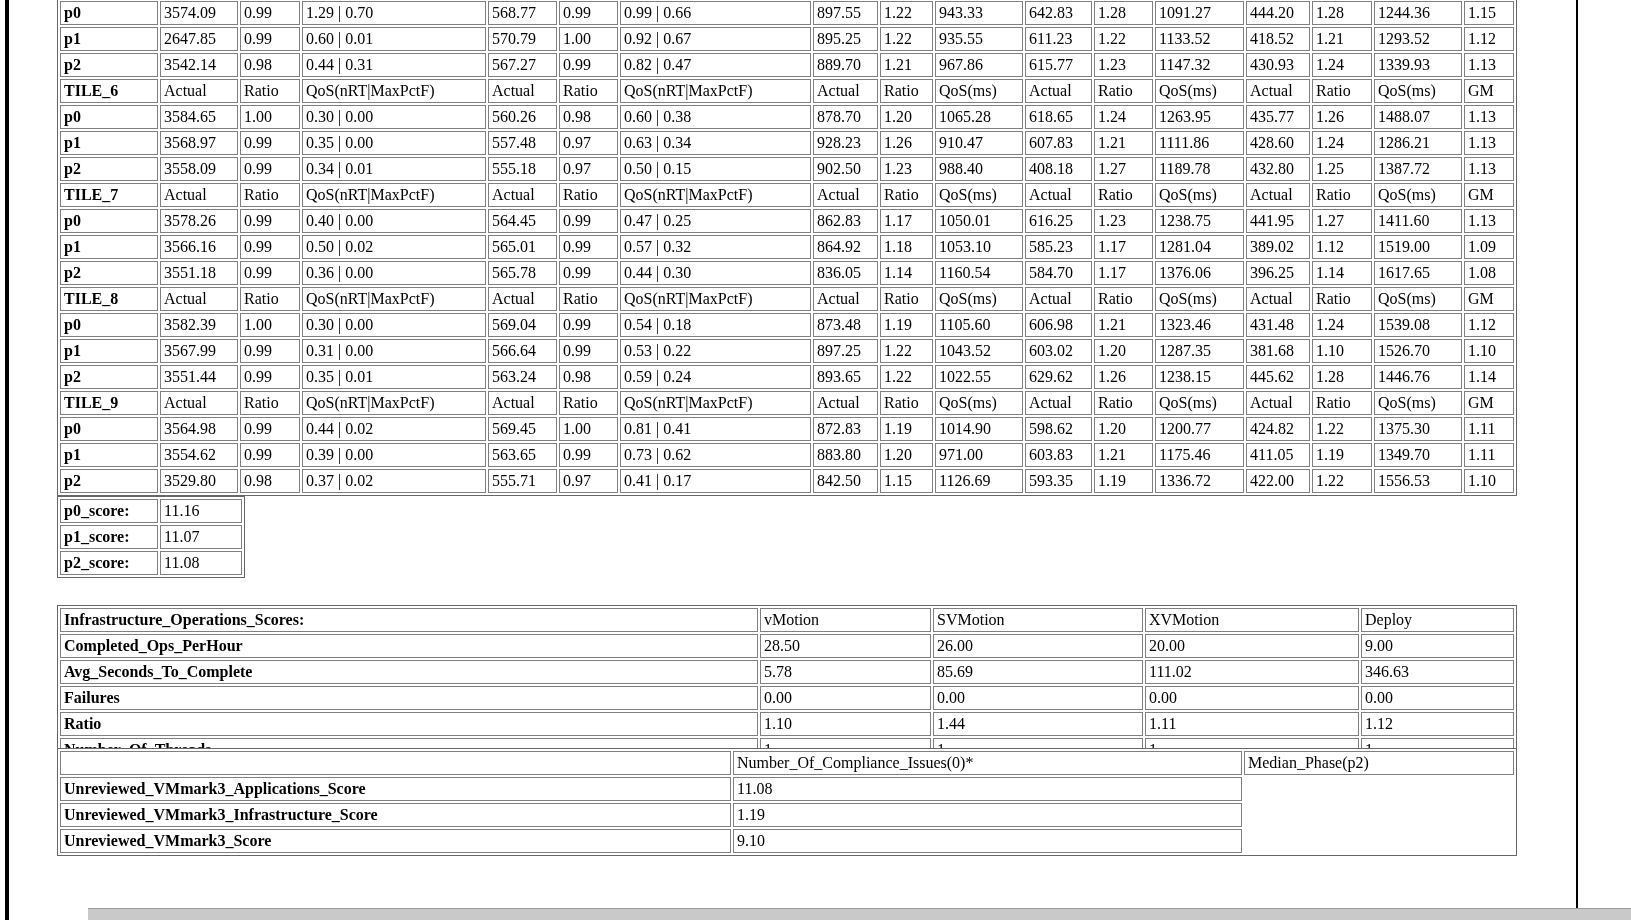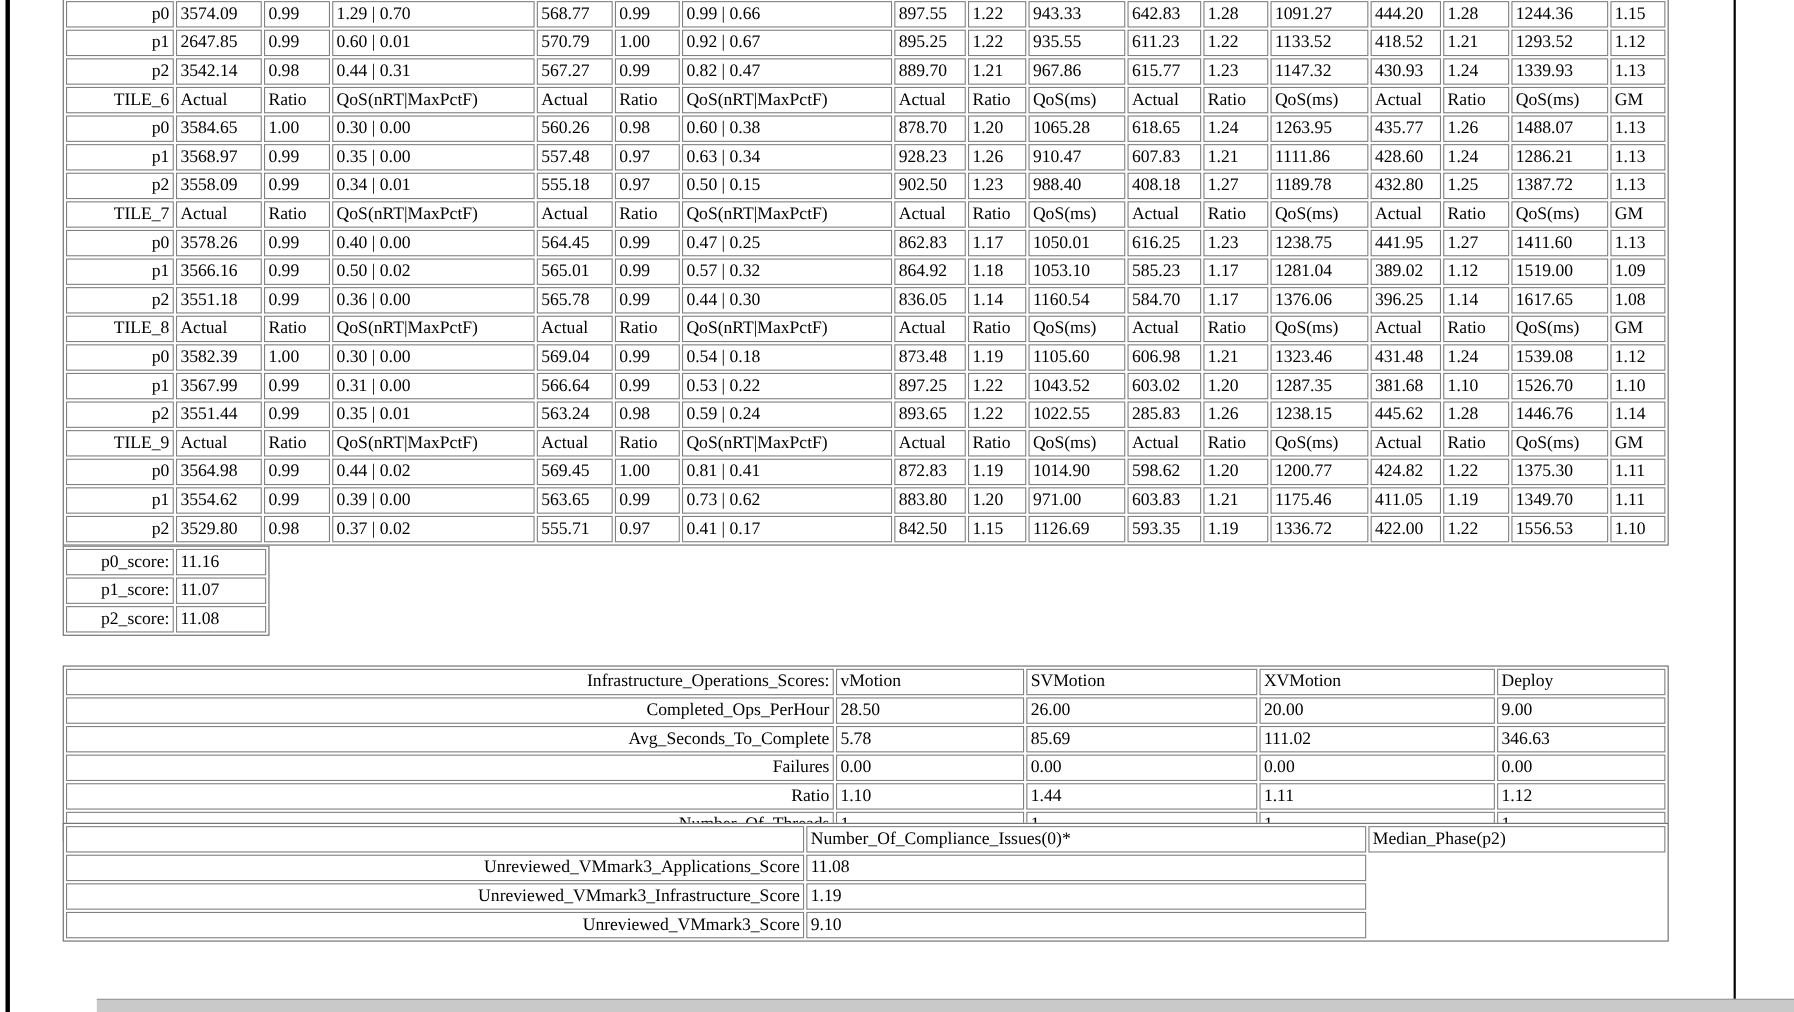--- a/index.html
+++ b/index.html
@@ -25,21 +25,21 @@
     box-sizing:border-box;
     height:24px;
     padding:0 3px;
     font-size:16px;
     line-height:20px;
     vertical-align:middle;
     text-align:left;
     white-space:nowrap;
     overflow:hidden;
   }
-  td.rowlabel{font-weight:normal;text-align:right;}
+  td.rowlabel{font-weight:bold;text-align:left;}
 
   table.tiles{left:57px;top:-2px;width:1460px;}
   table.scores{left:57px;top:496px;width:188px;}
   table.infra{left:57px;top:605px;width:1460px;}
   table.summary{left:57px;top:748px;width:1460px;}
 
   .hscrollbar{
     position:absolute;left:88px;top:908px;width:1543px;height:12px;
     background:#c9c9c9;border-top:1px solid #9a9a9a;
   }
@@ -343,21 +343,21 @@
           <td class="rowlabel">p2</td>
           <td>3551.44</td>
           <td>0.99</td>
           <td>0.35 | 0.01</td>
           <td>563.24</td>
           <td>0.98</td>
           <td>0.59 | 0.24</td>
           <td>893.65</td>
           <td>1.22</td>
           <td>1022.55</td>
-          <td>285.83</td>
+          <td>629.62</td>
           <td>1.26</td>
           <td>1238.15</td>
           <td>445.62</td>
           <td>1.28</td>
           <td>1446.76</td>
           <td>1.14</td>
         </tr>
         <tr>
           <td class="rowlabel">TILE_9</td>
           <td>Actual</td>

